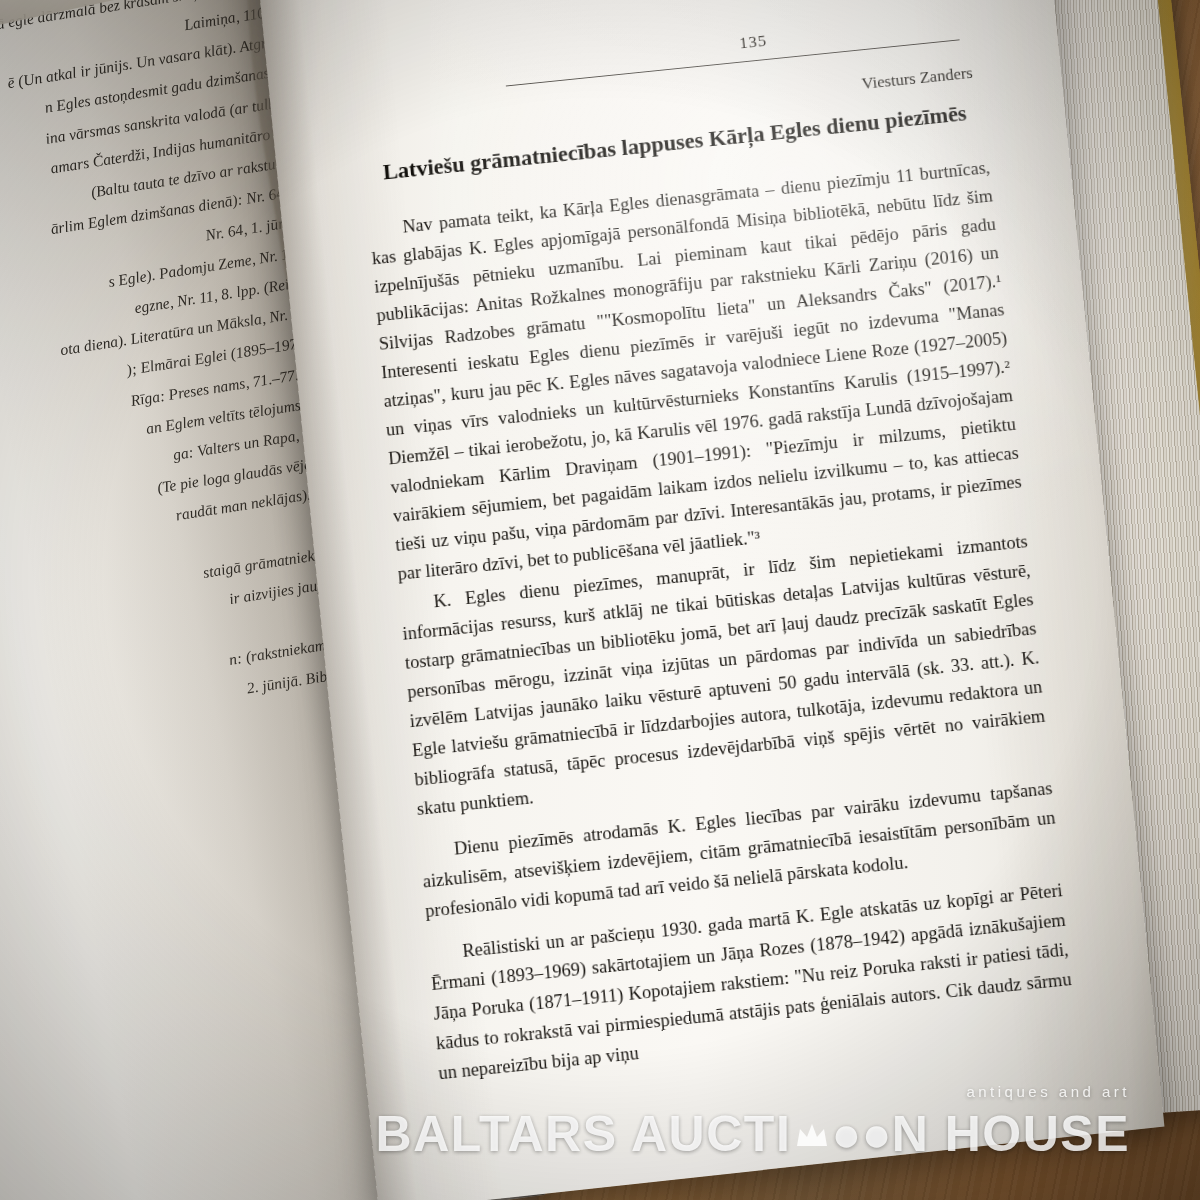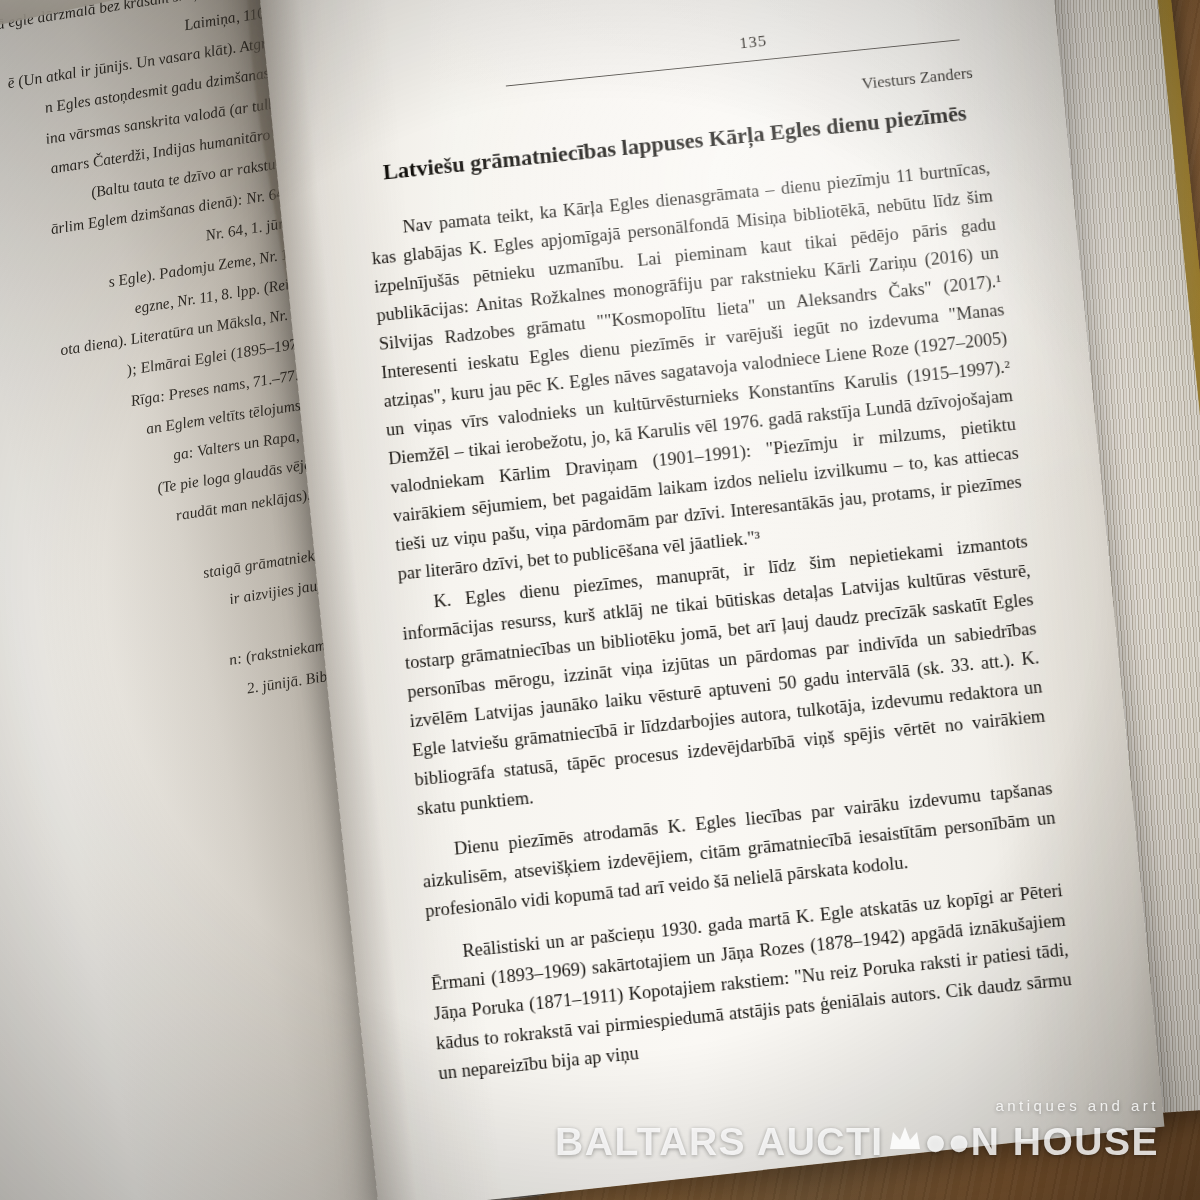--- a/index.html
+++ b/index.html
@@ -166,28 +166,28 @@
   }
   .vignette{
     position:absolute;inset:0;pointer-events:none;
     background:radial-gradient(ellipse 75% 72% at 50% 48%,
        rgba(0,0,0,0) 55%, rgba(0,0,0,0.28) 100%);
   }
 
   
   .watermark{
     position:absolute;left:0;right:0;bottom:26px;
-    text-align:right;padding-right:41px;
+    text-align:right;padding-right:70px;
     color:rgba(255,255,255,0.82);
     font-family:"Liberation Sans", sans-serif;
     pointer-events:none;
     text-shadow:0 1px 4px rgba(0,0,0,0.35);
   }
   .wm-small{font-size:15px;letter-spacing:3.5px;margin-bottom:2px;}
-  .wm-big{font-size:39px;letter-spacing:1.5px;font-weight:bold;white-space:nowrap;}
+  .wm-big{font-size:50px;letter-spacing:1.5px;font-weight:bold;white-space:nowrap;}
   .wm-crown{
     display:inline-block;vertical-align:middle;margin:0 2px 14px 4px;
   }
   .wm-dots{letter-spacing:0;}
 </style>
 </head>
 <body>
 
 <div id="scene">
 

